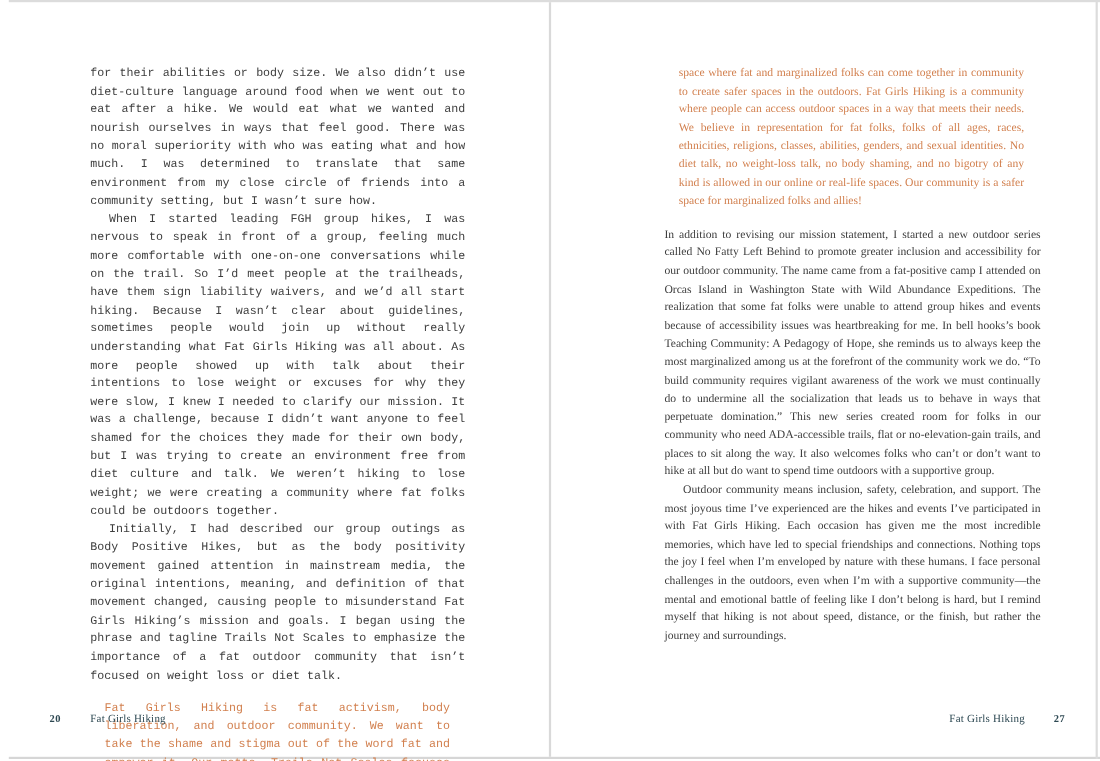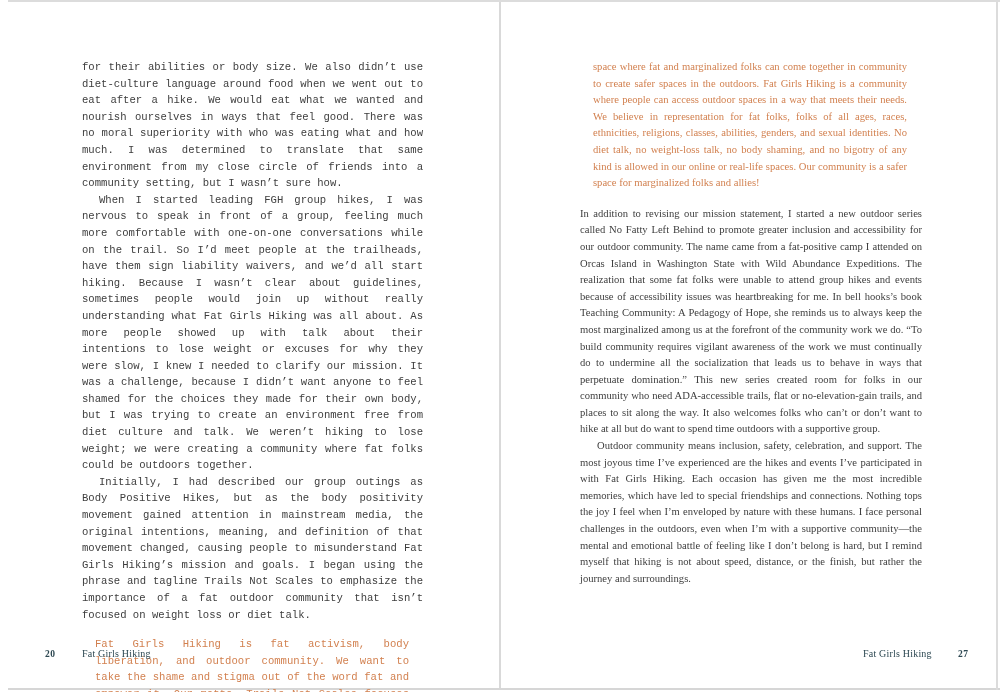--- a/index.html
+++ b/index.html
@@ -22,21 +22,21 @@
   .edge-top    { position: absolute; left: 8px;  top: 0;      width: 992px; height: 2px;  background: #dcdcdc; }
   .edge-bottom { position: absolute; left: 8px;  top: 688px;  width: 992px; height: 2px;  background: #d6d6d6; }
   .edge-right  { position: absolute; left: 996px; top: 0;     width: 2px;   height: 690px; background: #dcdcdc; }
   .spine       { position: absolute; left: 499px; top: 2px;   width: 2px;   height: 686px; background: #d9d9d9; }
 
   .col {
     position: absolute;
     top: 59px;
   }
   .col-left  { left: 82px;  width: 341px; font-family: Liberation Mono, monospace; }
-  .col-right { left: 580px; width: 342px; }
+  .col-right { left: 604px; width: 342px; }
 
   p.para {
     margin: 0;
     font-size: 10.6px;
     line-height: 16.6px;
     color: #3d3d3d;
     text-align: justify;
     text-justify: inter-word;
   }
   p.para.indent { text-indent: 17px; }

